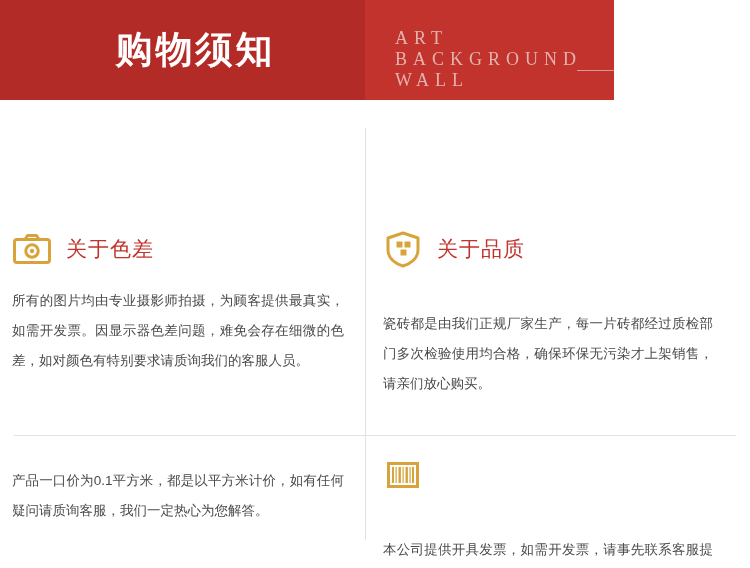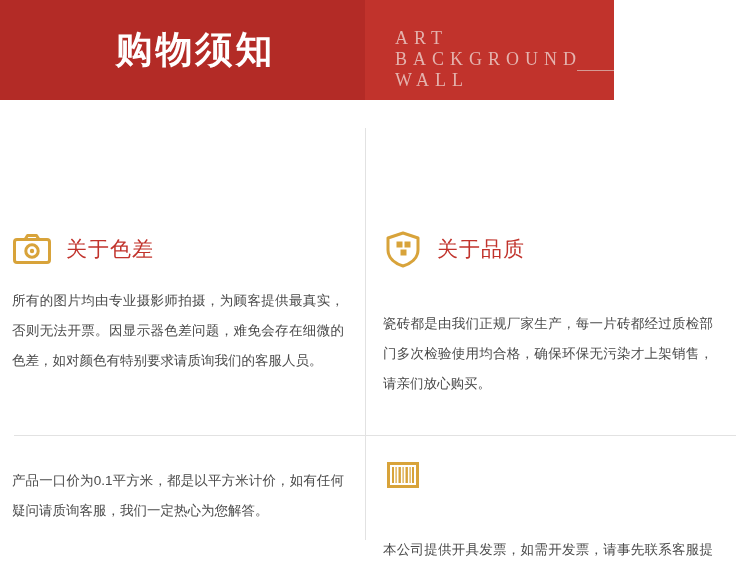--- a/index.html
+++ b/index.html
@@ -180,21 +180,21 @@
         <div class="cell-icon">
           <svg class="ic" width="40" height="40" viewBox="0 0 40 40" aria-hidden="true">
             <rect x="2.5" y="10.5" width="35" height="23" rx="2.5" ry="2.5" fill="none" stroke="#d8a33a" stroke-width="3"></rect>
             <path d="M13 10.5 L15.5 6.5 L24.5 6.5 L27 10.5 Z" fill="none" stroke="#d8a33a" stroke-width="3" stroke-linejoin="round"></path>
             <circle cx="20" cy="22" r="6.2" fill="none" stroke="#d8a33a" stroke-width="3"></circle>
             <circle cx="20" cy="22" r="2.2" fill="#d8a33a"></circle>
           </svg>
         </div>
         <div class="cell-title">关于色差</div>
       </div>
-      <div class="cell-body">所有的图片均由专业摄影师拍摄，为顾客提供最真实，否则无法开票。因显示器色差问题，难免会存在细微的色差，如对颜色有特别要求请质询我们的客服人员。</div>
+      <div class="cell-body">所有的图片均由专业摄影师拍摄，为顾客提供最真实，如需开发票。因显示器色差问题，难免会存在细微的色差，如对颜色有特别要求请质询我们的客服人员。</div>
     </div>
 
     <div class="cell c-tr">
       <div class="cell-head">
         <div class="cell-icon">
           <svg class="ic" width="40" height="40" viewBox="0 0 40 40" aria-hidden="true">
             <path d="M20 4 L35 9 V21 C35 29 28 34.5 20 37 C12 34.5 5 29 5 21 V9 Z" fill="none" stroke="#d8a33a" stroke-width="3" stroke-linejoin="round"></path>
             <rect x="13.5" y="12.5" width="6" height="6" fill="#d8a33a"></rect>
             <rect x="21.5" y="12.5" width="6" height="6" fill="#d8a33a"></rect>
             <rect x="17.5" y="20.5" width="6" height="6" fill="#d8a33a"></rect>

